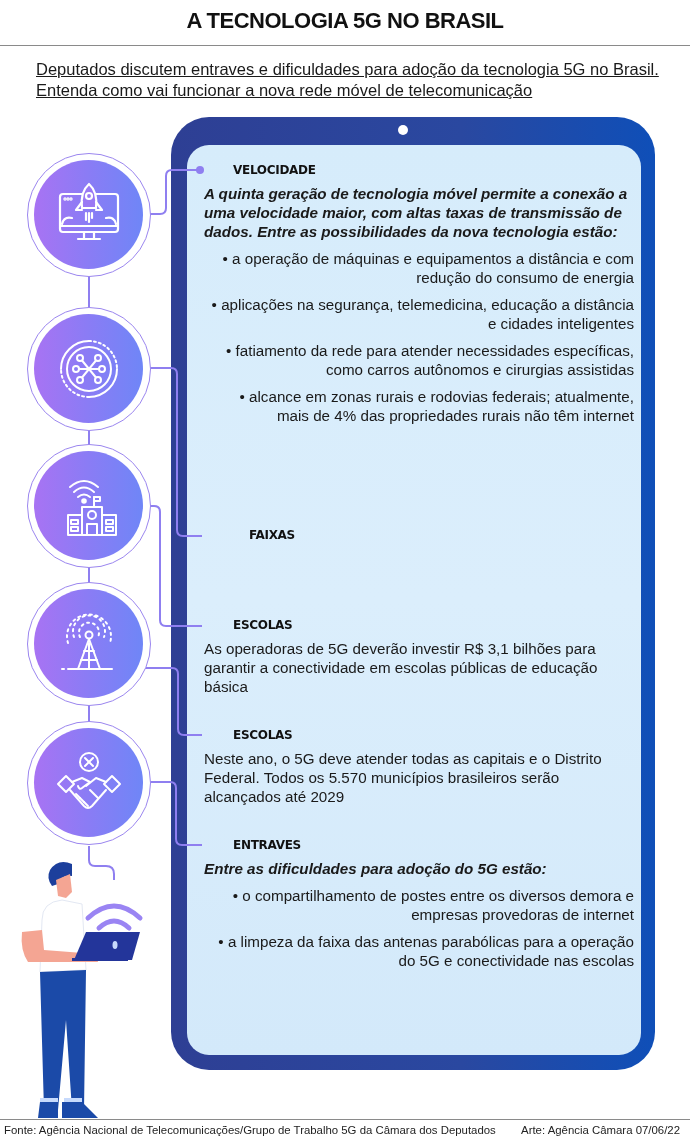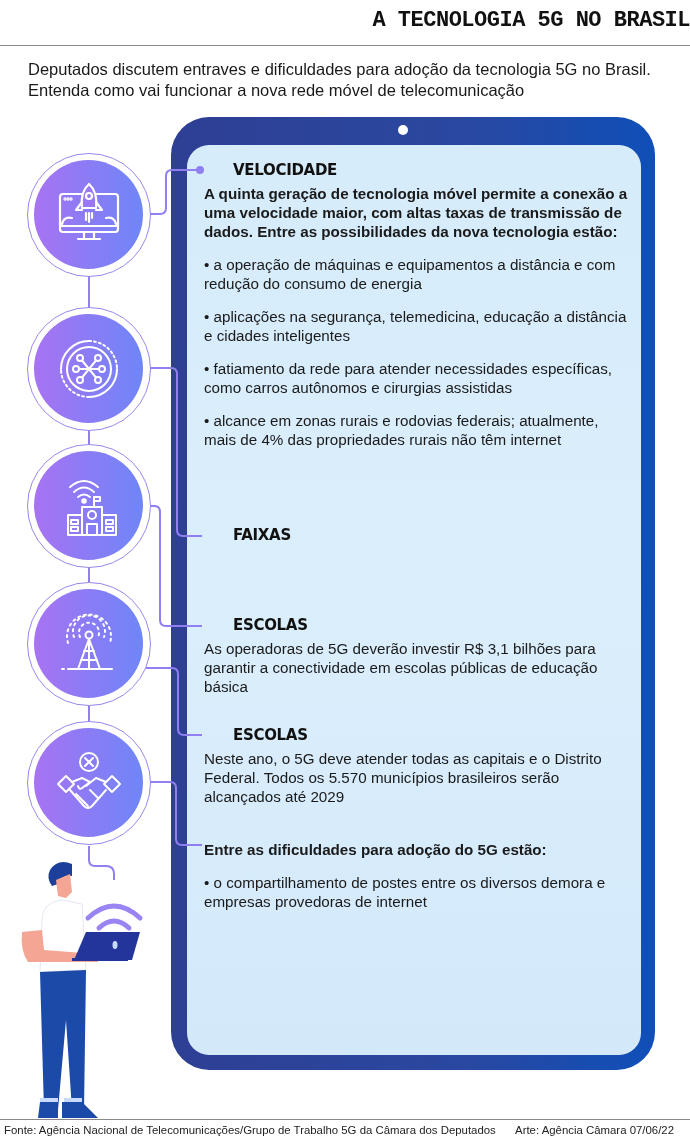--- a/index.html
+++ b/index.html
@@ -1,66 +1,66 @@
 <!DOCTYPE html>
 <html><head>
 <meta charset="utf-8">
 <style>
   * { box-sizing: border-box; margin: 0; padding: 0; }
   html, body { width: 690px; height: 1147px; background: #ffffff; overflow: hidden; }
   body { position: relative; font-family: "Liberation Sans", sans-serif; color: #1a1a1a; }
 
   .title {
-    position: absolute; left: 0; top: 8px; width: 690px; text-align: right;
-    font-family: Liberation Mono, monospace; font-weight: bold; font-size: 22px;
+    position: absolute; left: 0; top: 8px; width: 690px; text-align: center;
+    font-family: Liberation Sans, sans-serif; font-weight: bold; font-size: 22px;
     letter-spacing: -0.5px; color: #111;
   }
   .title-rule { position: absolute; left: 0; top: 45px; width: 690px; height: 1px; background: #8a8a8a; }
   .subtitle {
-    position: absolute; left: 28px; top: 59px; width: 640px;
-    font-size: 16.5px; line-height: 21px; color: #1a1a1a;
+    position: absolute; left: 36px; top: 59px; width: 640px;
+    font-size: 16.5px; line-height: 21px; color: #1a1a1a; text-decoration: underline;
   }
 
   
   .phone {
     position: absolute; left: 171px; top: 117px; width: 484px; height: 953px;
     border-radius: 38px;
     background: linear-gradient(90deg, #2e3f94 0%, #2a48a0 60%, #0f4fb8 100%);
   }
   .phone-dot { position: absolute; left: 227px; top: 8px; width: 10px; height: 10px; border-radius: 50%; background: #ffffff; }
   .screen {
     position: absolute; left: 16px; top: 28px; width: 454px; height: 910px;
     border-radius: 22px;
     background: linear-gradient(180deg, #d6ecfb 0%, #dbeefc 50%, #d3e9fa 100%);
   }
 
   .content { position: absolute; left: 204px; width: 430px; font-size: 15.2px; line-height: 19px; color: #1a1a1a; }
-  .sec-title { font-family: "DejaVu Sans", sans-serif; font-weight: bold; font-size: 15px; color: #111; letter-spacing: -0.3px; padding-left: 29px; }
-  .lead { font-weight: bold; }
+  .sec-title { font-family: "DejaVu Sans", sans-serif; font-weight: bold; font-size: 12px; color: #111; letter-spacing: -0.3px; padding-left: 29px; }
+  .lead { font-weight: bold; font-style: italic; }
   .para { margin-top: 4px; }
-  .bullet { margin-top: 14px; }
+  .bullet { margin-top: 8px; text-align: right; }
 
   
   .circle-outer {
     position: absolute; width: 124px; height: 124px; border-radius: 50%;
     border: 1.5px solid #9b86ef; background: #ffffff;
   }
   .circle-inner {
     position: absolute; left: 6px; top: 6px; width: 109px; height: 109px; border-radius: 50%;
     background: linear-gradient(90deg, #a873f3 0%, #8a7cf5 50%, #6f86f7 100%);
     display: flex; align-items: center; justify-content: center;
   }
   .circle-inner svg { width: 70px; height: 70px; }
 
   svg.connectors { position: absolute; left: 0; top: 0; width: 690px; height: 1147px; pointer-events: none; }
 
   .footer-rule { position: absolute; left: 0; top: 1119px; width: 690px; height: 1px; background: #8a8a8a; }
   .footer { position: absolute; top: 1124px; font-size: 11.4px; color: #222; text-align: center; }
   .footer.left { left: 4px; }
-  .footer.right { right: 16px; }
+  .footer.right { right: 10px; }
 
   .person { position: absolute; left: 0; top: 850px; width: 200px; height: 270px; }
 </style>
 </head>
 <body>
 
 <div class="title">A TECNOLOGIA 5G NO BRASIL</div>
 <div class="title-rule"></div>
 <div class="subtitle">Deputados discutem entraves e dificuldades para adoção da tecnologia 5G no Brasil. Entenda como vai funcionar a nova rede móvel de telecomunicação</div>
 
@@ -216,34 +216,36 @@
 
 <div class="content" style="top:161px;">
   <div class="sec-title">VELOCIDADE</div>
   <div class="para lead">A quinta geração de tecnologia móvel permite a conexão a uma velocidade maior, com altas taxas de transmissão de dados. Entre as possibilidades da nova tecnologia estão:</div>
   <div class="bullet">•  a operação de máquinas e equipamentos a distância e com redução do consumo de energia</div>
   <div class="bullet">•  aplicações na segurança, telemedicina, educação a distância e cidades inteligentes</div>
   <div class="bullet">• fatiamento da rede para atender necessidades específicas, como carros autônomos e cirurgias assistidas</div>
   <div class="bullet">•  alcance em zonas rurais e rodovias federais; atualmente, mais de 4% das propriedades rurais não têm internet</div>
 </div>
 
-<div class="content" style="top:526px;">
+<div class="content" style="top:526px;margin-left:16px;">
   <div class="sec-title">FAIXAS</div>
 </div>
 
 <div class="content" style="top:616px;">
   <div class="sec-title">ESCOLAS</div>
   <div class="para">As operadoras de 5G deverão investir R$ 3,1 bilhões para garantir a conectividade em escolas públicas de educação básica</div>
 </div>
 
 <div class="content" style="top:726px;">
   <div class="sec-title">ESCOLAS</div>
   <div class="para">Neste ano, o 5G deve atender todas as capitais e o Distrito Federal. Todos os 5.570 municípios brasileiros serão alcançados até 2029</div>
 </div>
 
 <div class="content" style="top:836px;">
+  <div class="sec-title">ENTRAVES</div>
   <div class="para lead">Entre as dificuldades para adoção do 5G estão:</div>
   <div class="bullet">•  o compartilhamento de postes entre os diversos demora e empresas provedoras de internet</div>
+  <div class="bullet">•  a limpeza da faixa das antenas parabólicas para a operação do 5G e conectividade nas escolas</div>
 </div>
 
 <div class="footer-rule"></div>
 <div class="footer left">Fonte: Agência Nacional de Telecomunicações/Grupo de Trabalho 5G da Câmara dos Deputados</div>
 <div class="footer right">Arte: Agência Câmara 07/06/22</div>
 
 </body></html>

